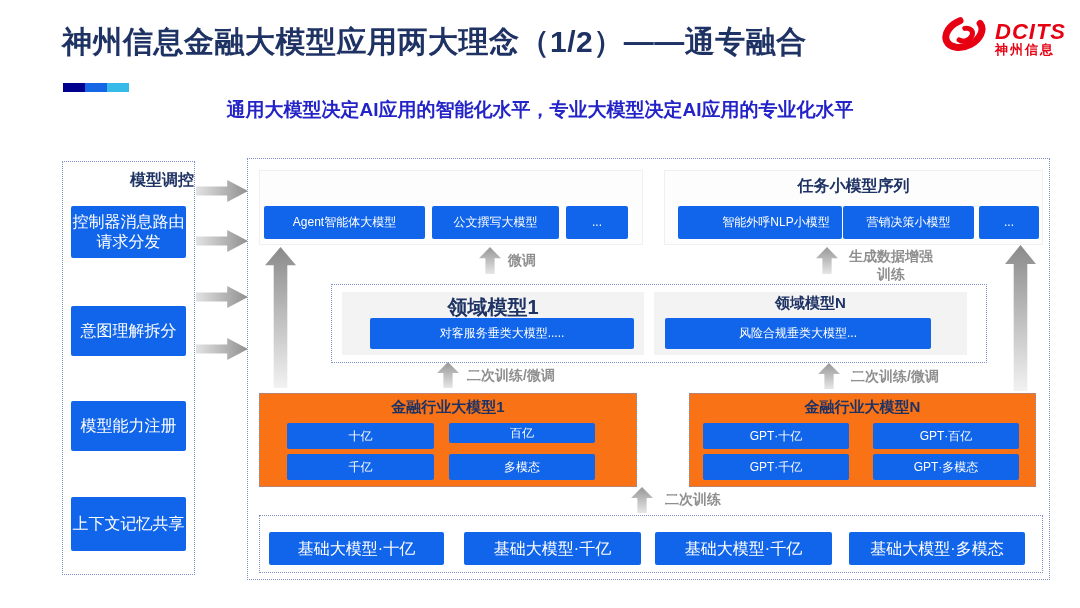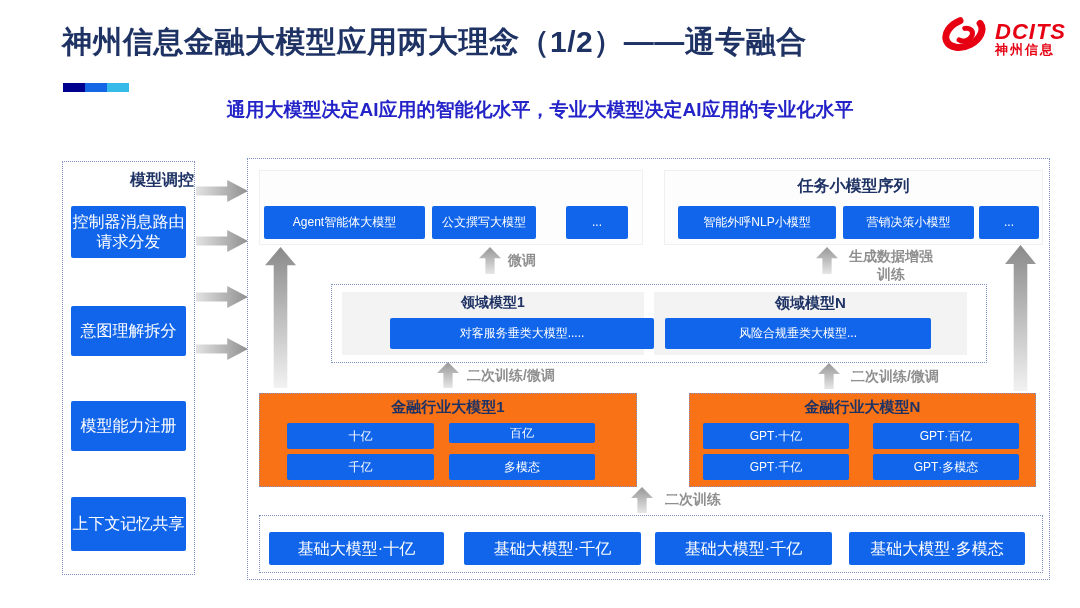--- a/index.html
+++ b/index.html
@@ -85,44 +85,44 @@
 
   <div class="abs arrow-right" style="left:196px;top:180px;width:52px;height:22px;"></div>
   <div class="abs arrow-right" style="left:196px;top:230px;width:52px;height:22px;"></div>
   <div class="abs arrow-right" style="left:196px;top:286px;width:52px;height:22px;"></div>
   <div class="abs arrow-right" style="left:196px;top:338px;width:52px;height:22px;"></div>
 
   <div class="abs dotted" style="left:247px;top:158px;width:801px;height:420px;">
 
     <div class="abs panel" style="left:11px;top:11px;width:382px;height:73px;">
       <div class="abs chip s15" style="left:4px;top:35px;width:161px;height:33px;">Agent智能体大模型</div>
-      <div class="abs chip s15" style="left:172px;top:35px;width:104px;height:33px;">公文撰写大模型</div>
+      <div class="abs chip s15" style="left:172px;top:35px;width:127px;height:33px;">公文撰写大模型</div>
       <div class="abs chip s15" style="left:306px;top:35px;width:62px;height:33px;">...</div>
     </div>
 
     <div class="abs panel" style="left:416px;top:11px;width:377px;height:73px;">
       <div class="hd" style="top:5px;font-size:16px;">任务小模型序列</div>
-      <div class="abs chip s15" style="left:13px;top:35px;width:158px;height:33px;">智能外呼NLP小模型</div>
+      <div class="abs chip s15" style="left:13px;top:35px;width:132px;height:33px;padding-left:32px;">智能外呼NLP小模型</div>
       <div class="abs chip s15" style="left:178px;top:35px;width:131px;height:33px;">营销决策小模型</div>
       <div class="abs chip s15" style="left:314px;top:35px;width:60px;height:33px;">...</div>
     </div>
 
     <div class="abs arrow-up-tall" style="left:17px;top:88px;width:31px;height:141px;"></div>
     <div class="abs arrow-up-tall" style="left:757px;top:86px;width:31px;height:146px;"></div>
 
     <div class="abs arrow-up-sm" style="left:231px;top:88px;width:22px;height:27px;"></div>
     <div class="abs flabel" style="left:260px;top:93px;">微调</div>
 
     <div class="abs arrow-up-sm" style="left:568px;top:88px;width:22px;height:27px;"></div>
     <div class="abs flabel wrap" style="left:597px;top:89px;">生成数据增强训练</div>
 
     <div class="abs dotted" style="left:83px;top:125px;width:654px;height:77px;">
       <div class="abs dpanel" style="left:10px;top:7px;width:302px;height:63px;">
-        <div class="hd" style="top:2px;font-size:14px;">领域模型1</div>
-        <div class="abs chip s15" style="left:28px;top:26px;width:264px;height:31px;margin-left:20px;">对客服务垂类大模型.....</div>
+        <div class="hd" style="top:2px;font-size:20px;">领域模型1</div>
+        <div class="abs chip s15" style="left:28px;top:26px;width:264px;height:31px;">对客服务垂类大模型.....</div>
       </div>
       <div class="abs dpanel" style="left:322px;top:7px;width:313px;height:63px;">
         <div class="hd" style="top:2px;font-size:15px;">领域模型N</div>
         <div class="abs chip s15" style="left:11px;top:26px;width:266px;height:31px;">风险合规垂类大模型...</div>
       </div>
     </div>
 
     <div class="abs arrow-up-sm" style="left:189px;top:203px;width:22px;height:26px;"></div>
     <div class="abs flabel" style="left:219px;top:208px;">二次训练/微调</div>
     <div class="abs arrow-up-sm" style="left:570px;top:204px;width:22px;height:26px;"></div>

